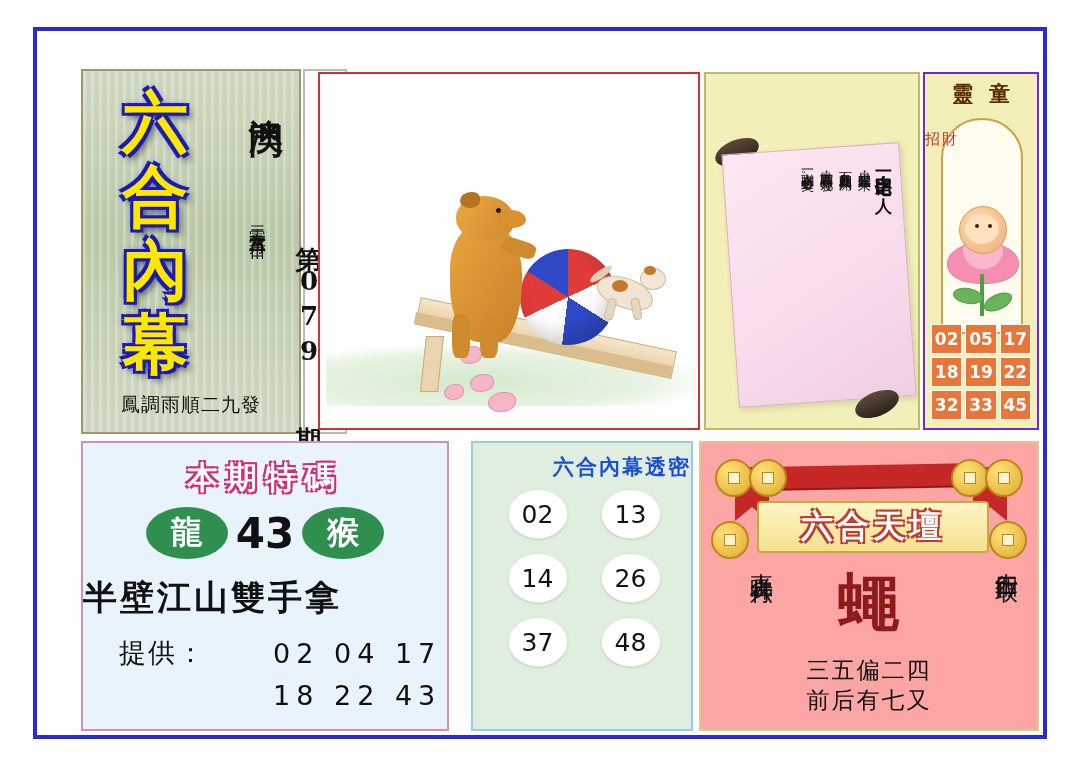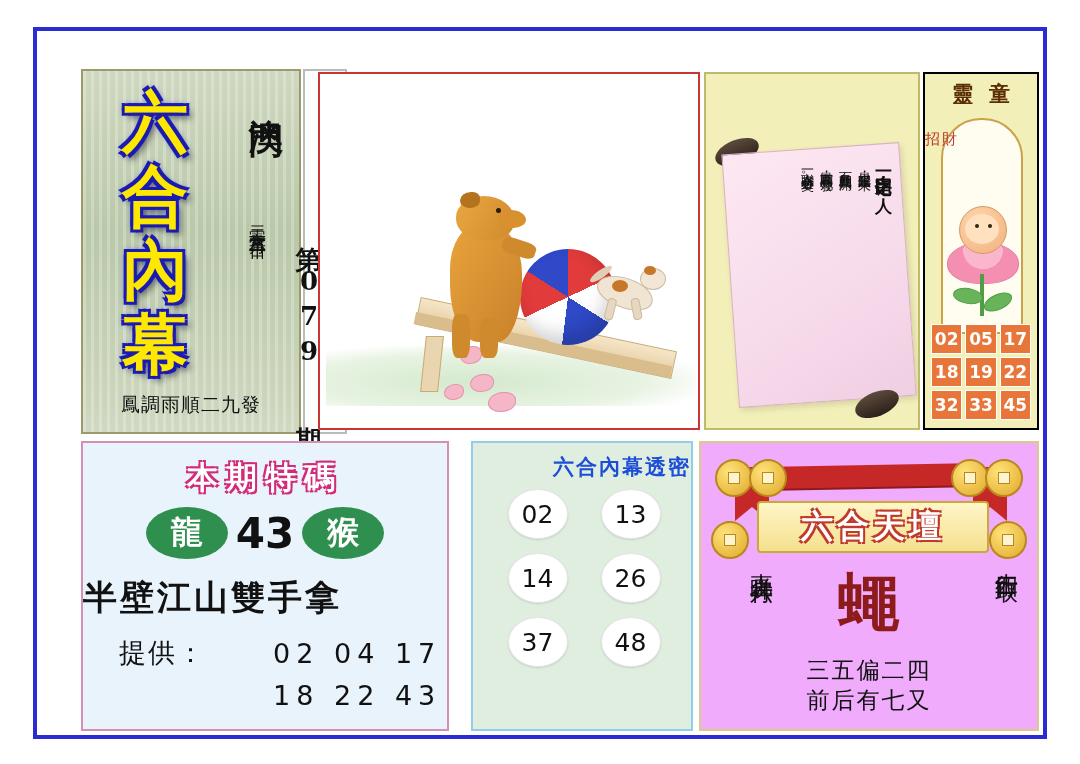--- a/index.html
+++ b/index.html
@@ -50,21 +50,21 @@
   .scroll-title span{display:block;text-align:center;line-height:46px;font-family:"DejaVu Serif","Liberation Serif",serif;font-size:30px;font-weight:bold;color:#1c48c8;letter-spacing:4px;}
   .paper{position:absolute;left:24px;top:74px;width:176px;height:252px;background:linear-gradient(150deg,#fde8f2 0%,#f7dcec 55%,#efcfe2 100%);border:1px solid #dcaecb;transform:rotate(-4deg);box-shadow:2px 3px 6px rgba(0,0,0,.12);}
   .roller{position:absolute;width:46px;height:24px;border-radius:50%;background:linear-gradient(180deg,#5d4a3c,#2b211a);}
   .roller.top{left:8px;top:66px;transform:rotate(-22deg);}
   .roller.bot{left:148px;top:318px;transform:rotate(-22deg);}
   .poem{position:absolute;left:36px;top:88px;width:150px;height:220px;display:flex;flex-direction:row-reverse;gap:2px;justify-content:flex-start;}
   .poem .line{writing-mode:vertical-rl;text-orientation:upright;font-family:"DejaVu Serif","Liberation Serif",serif;font-size:13px;color:#111;line-height:17px;letter-spacing:1px;}
   .poem .line.lead{font-size:17px;font-weight:bold;}
 
   
-  .baby-panel{position:absolute;left:886px;top:41px;width:116px;height:358px;background:#f2efb9;border:2px solid #000000;box-sizing:border-box;overflow:hidden;}
+  .baby-panel{position:absolute;left:886px;top:41px;width:116px;height:358px;background:#f2efb9;border:2px solid #6d28d9;box-sizing:border-box;overflow:hidden;}
   .baby-head{position:absolute;left:6px;top:6px;width:100px;height:34px;text-align:center;font-family:"DejaVu Serif","Liberation Serif",serif;font-size:21px;font-weight:bold;color:#5a2d05;letter-spacing:16px;text-indent:16px;}
   .baby-arch{position:absolute;left:16px;top:44px;width:82px;height:216px;border:2px solid #c9a24a;border-radius:40px 40px 4px 4px;background:#fffdf0;box-sizing:border-box;}
   .baby-word{position:absolute;left:0;right:0;top:56px;font-family:"DejaVu Serif","Liberation Serif",serif;font-size:15px;color:#c0392b;letter-spacing:2px;}
   .baby-body{position:absolute;left:34px;top:132px;width:46px;height:46px;border-radius:50%;background:radial-gradient(circle at 38% 34%, #ffd9b0, #f0ae7a);border:1px solid #d79a66;}
   .baby-face{position:absolute;left:40px;top:140px;width:34px;height:30px;border-radius:50%;background:#ffe0bf;}
   .baby-eye{position:absolute;width:4px;height:4px;background:#33240f;border-radius:50%;}
   .flower{position:absolute;left:22px;top:168px;width:70px;height:40px;background:radial-gradient(ellipse at 50% 20%, #f9b6cd 0 40%, #f48fb1 40% 100%);border-radius:50% 50% 45% 45%;border:1px solid #e07fa4;}
   .stem{position:absolute;left:55px;top:200px;width:4px;height:42px;background:#4f9e45;}
   .leaf{position:absolute;width:28px;height:14px;background:#69b45a;border-radius:60% 40% 60% 40%;border:1px solid #4f9e45;}
   .numgrid{position:absolute;left:6px;bottom:8px;width:100px;display:grid;grid-template-columns:repeat(3,1fr);gap:3px;}
@@ -81,21 +81,21 @@
   .provide{position:absolute;left:36px;top:192px;font-family:"DejaVu Serif","Liberation Serif",serif;font-size:27px;color:#111;letter-spacing:2px;}
   .prov-nums{position:absolute;left:190px;top:190px;font-family:"DejaVu Sans","Liberation Sans",sans-serif;font-size:27px;color:#111;line-height:42px;letter-spacing:6px;}
 
   
   .inside{position:absolute;left:434px;top:410px;width:222px;height:290px;background:#dfeede;border:2px solid #8fd0e8;box-sizing:border-box;}
   .inside-head{position:absolute;left:0;right:0;top:10px;text-align:right;font-family:"DejaVu Serif","Liberation Serif",serif;font-size:21px;font-weight:bold;color:#1d4ed8;letter-spacing:2px;}
   .balls{position:absolute;left:18px;top:46px;width:186px;display:grid;grid-template-columns:1fr 1fr;row-gap:14px;justify-items:center;}
   .ballnum{width:58px;height:48px;border-radius:50%;background:#ffffff;border:1px solid #e4e4e4;display:flex;align-items:center;justify-content:center;font-family:"DejaVu Sans","Liberation Sans",sans-serif;font-size:25px;color:#111;box-shadow:0 1px 2px rgba(0,0,0,.12);}
 
   
-  .altar{position:absolute;left:662px;top:410px;width:340px;height:290px;background:#f0abfc;border:2px solid #d9c98a;box-sizing:border-box;overflow:hidden;}
+  .altar{position:absolute;left:662px;top:410px;width:340px;height:290px;background:#fca5a5;border:2px solid #d9c98a;box-sizing:border-box;overflow:hidden;}
   .banner{position:absolute;left:28px;top:14px;width:284px;height:60px;}
   .ribbon{position:absolute;top:8px;left:40px;width:204px;height:22px;background:#c62828;border-radius:6px;transform:rotate(-1deg);box-shadow:0 2px 0 #8e1b1b;}
   .ribbon-end{position:absolute;width:34px;height:54px;background:#c62828;}
   .ribbon-end.l{left:6px;top:10px;clip-path:polygon(0 0,100% 0,100% 100%,50% 74%,0 100%);}
   .ribbon-end.r{right:6px;top:10px;clip-path:polygon(0 0,100% 0,100% 100%,50% 74%,0 100%);}
   .coin{position:absolute;width:34px;height:34px;border-radius:50%;background:radial-gradient(circle at 35% 32%,#ffe27a,#e0a82b);border:2px solid #b8881d;}
   .coin::after{content:"";position:absolute;left:11px;top:11px;width:10px;height:10px;background:#fdf5cf;border:1px solid #b8881d;}
   .altar-title{position:absolute;left:56px;top:58px;width:228px;height:48px;background:linear-gradient(180deg,#fff6c8,#f4e08e);border:2px solid #c8a93a;border-radius:4px;display:flex;align-items:center;justify-content:center;}
   .altar-title span{font-family:"DejaVu Serif","Liberation Serif",serif;font-size:32px;font-weight:bold;color:#ffffff;letter-spacing:4px;
      text-shadow:-2px -2px 0 #c0392b,2px -2px 0 #c0392b,-2px 2px 0 #c0392b,2px 2px 0 #c0392b;}

